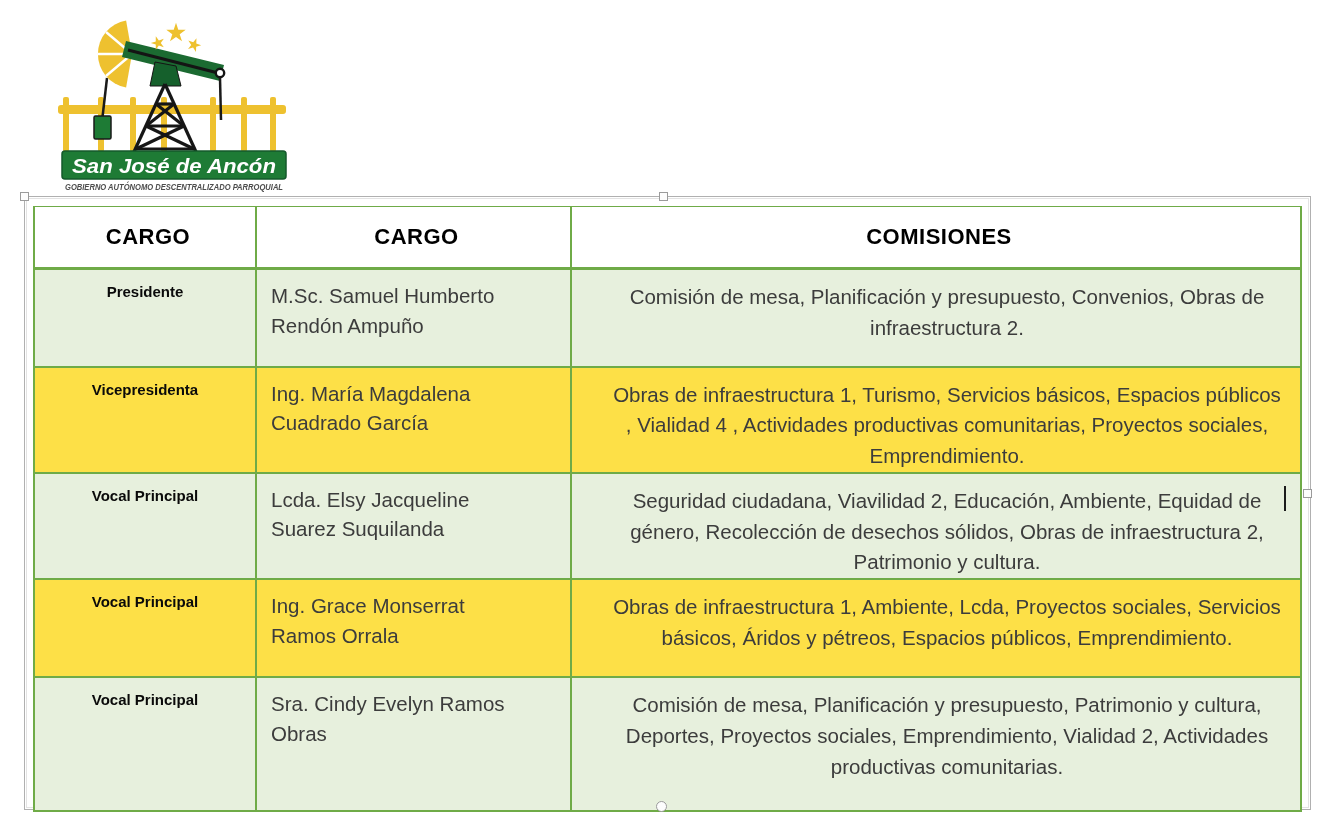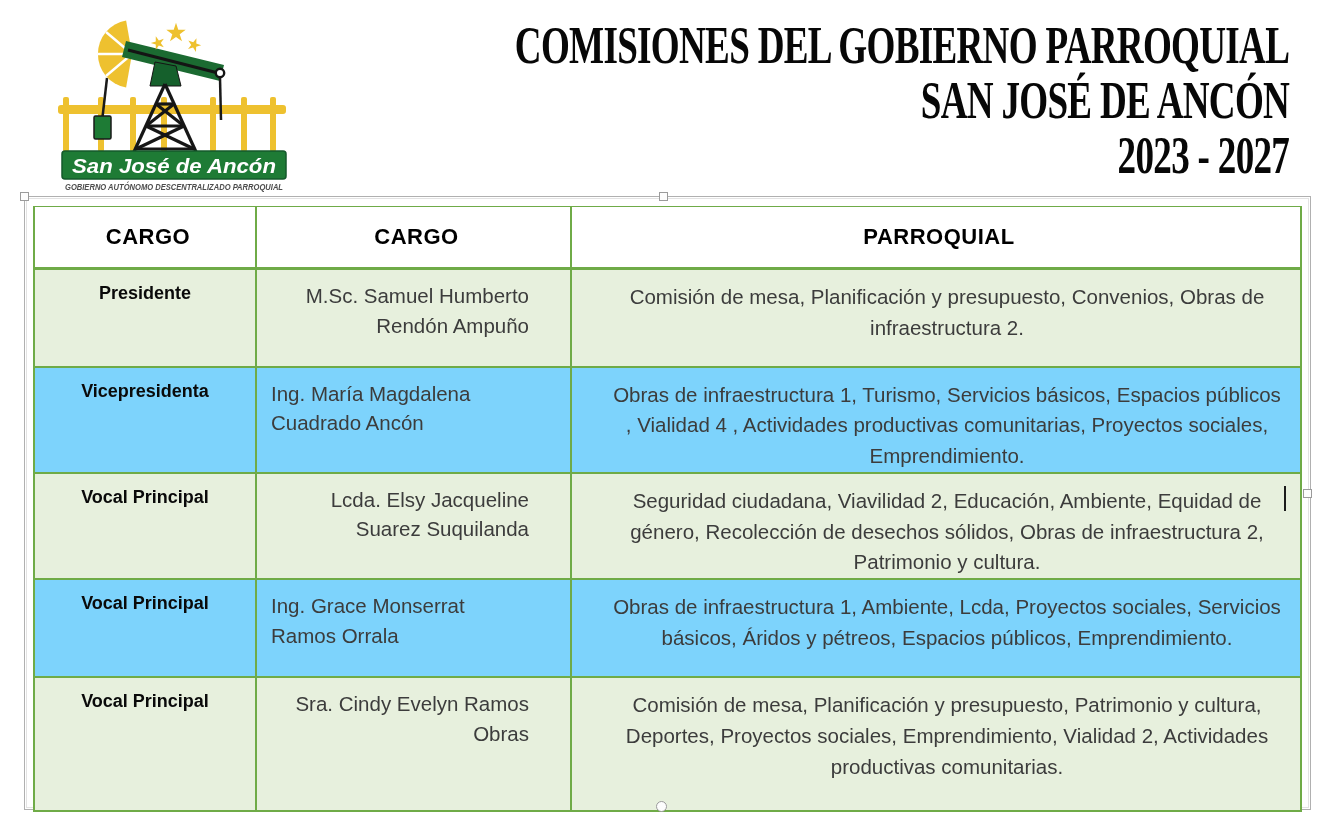--- a/index.html
+++ b/index.html
@@ -44,31 +44,31 @@
   }
   .doc-table th, .doc-table td {
     border:2px solid #6fab47; vertical-align:top; overflow:hidden;
   }
   .doc-table th {
     background:#ffffff; color:#000000; font-size:22px; font-weight:bold;
     text-align:center; height:58px; vertical-align:middle; letter-spacing:0.5px;padding-left:7px;
   }
   .doc-table thead th { border-bottom-width:3px; border-top-width:1.5px; }
   .doc-table .cargo {
-    font-weight:bold; color:#0a0a0a; text-align:center; font-size:18px;
+    font-weight:bold; color:#0a0a0a; text-align:center; font-size:15px;
     padding-top:13px;
   }
   .doc-table .nombre { padding:11px 10px 0 14px; line-height:1.45; }
   .doc-table .nombre .inner { max-width:258px; }
   .doc-table .comisiones {
     text-align:center; padding:12px 16px 0 38px; line-height:1.5;
     position:relative;
   }
-  .row-shaded td { background:#e7f0dd;text-align:right; }
-  .row-plain  td { background:#7dd3fc; }
+  .row-shaded td { background:#e7f0dd; }
+  .row-plain  td { background:#fde047; }
 
   .text-cursor {
     position:absolute; right:14px; top:12px; width:2px; height:25px;
     background:#1c1c1c;
   }
 </style>
 </head>
 <body>
 
 <div class="page">
@@ -130,59 +130,54 @@
     </g>
 
     <g>
       <rect x="32" y="147" width="224" height="28" rx="3" fill="#1e7b35" stroke="#14592b" stroke-width="1.5"></rect>
       <text x="144" y="169" text-anchor="middle" font-family="Liberation Sans, sans-serif" font-size="21" font-weight="bold" font-style="italic" fill="#ffffff" textLength="204" lengthAdjust="spacingAndGlyphs">San José de Ancón</text>
     </g>
 
     <text x="144" y="186" text-anchor="middle" font-family="Liberation Sans, sans-serif" font-size="8.2" font-weight="bold" font-style="italic" fill="#4d4d4d" textLength="218" lengthAdjust="spacingAndGlyphs">GOBIERNO AUTÓNOMO DESCENTRALIZADO PARROQUIAL</text>
   </svg>
 
-  <div class="title">
-    <span class="tline">COMISIONES DEL GOBIERNO PARROQUIAL</span>
-    <span class="tline">SAN JOSÉ DE ANCÓN</span>
-    <span class="tline">2023 - 2027</span>
-  </div>
 
   <div class="sel-frame">
     <div class="inner"></div>
   </div>
   <div class="handle" style="left:20px; top:192px;"></div>
   <div class="handle" style="left:659px; top:192px;"></div>
   <div class="handle" style="left:1303px; top:489px;"></div>
   <div class="handle round" style="left:656px; top:801px;"></div>
 
   <table class="doc-table">
     <colgroup>
       <col style="width:222px">
         <col style="width:315px">
         <col style="width:730px">
     </colgroup>
     <thead>
       <tr>
         <th>CARGO</th>
         <th>CARGO</th>
-        <th>PARROQUIAL</th>
+        <th>COMISIONES</th>
       </tr>
     </thead>
     <tbody>
       <tr class="row-shaded" style="height:98px">
         <td class="cargo">Presidente</td>
         <td class="nombre">
             <div class="inner">M.Sc. Samuel Humberto Rendón Ampuño</div>
           </td>
         <td class="comisiones">Comisión de mesa, Planificación y presupuesto, Convenios, Obras de infraestructura 2.</td>
       </tr>
       <tr class="row-plain" style="height:100px">
         <td class="cargo">Vicepresidenta</td>
         <td class="nombre">
-            <div class="inner">Ing. María Magdalena Cuadrado Ancón</div>
+            <div class="inner">Ing. María Magdalena Cuadrado García</div>
           </td>
         <td class="comisiones">Obras de infraestructura 1, Turismo, Servicios básicos, Espacios públicos , Vialidad 4 , Actividades productivas comunitarias, Proyectos sociales, Emprendimiento.</td>
       </tr>
       <tr class="row-shaded" style="height:99px">
         <td class="cargo">Vocal Principal</td>
         <td class="nombre">
             <div class="inner">Lcda. Elsy Jacqueline Suarez Suquilanda</div>
           </td>
         <td class="comisiones">
           <span>Seguridad ciudadana, Viavilidad 2, Educación, Ambiente, Equidad de género, Recolección de desechos sólidos, Obras de infraestructura 2, Patrimonio y cultura.</span>

